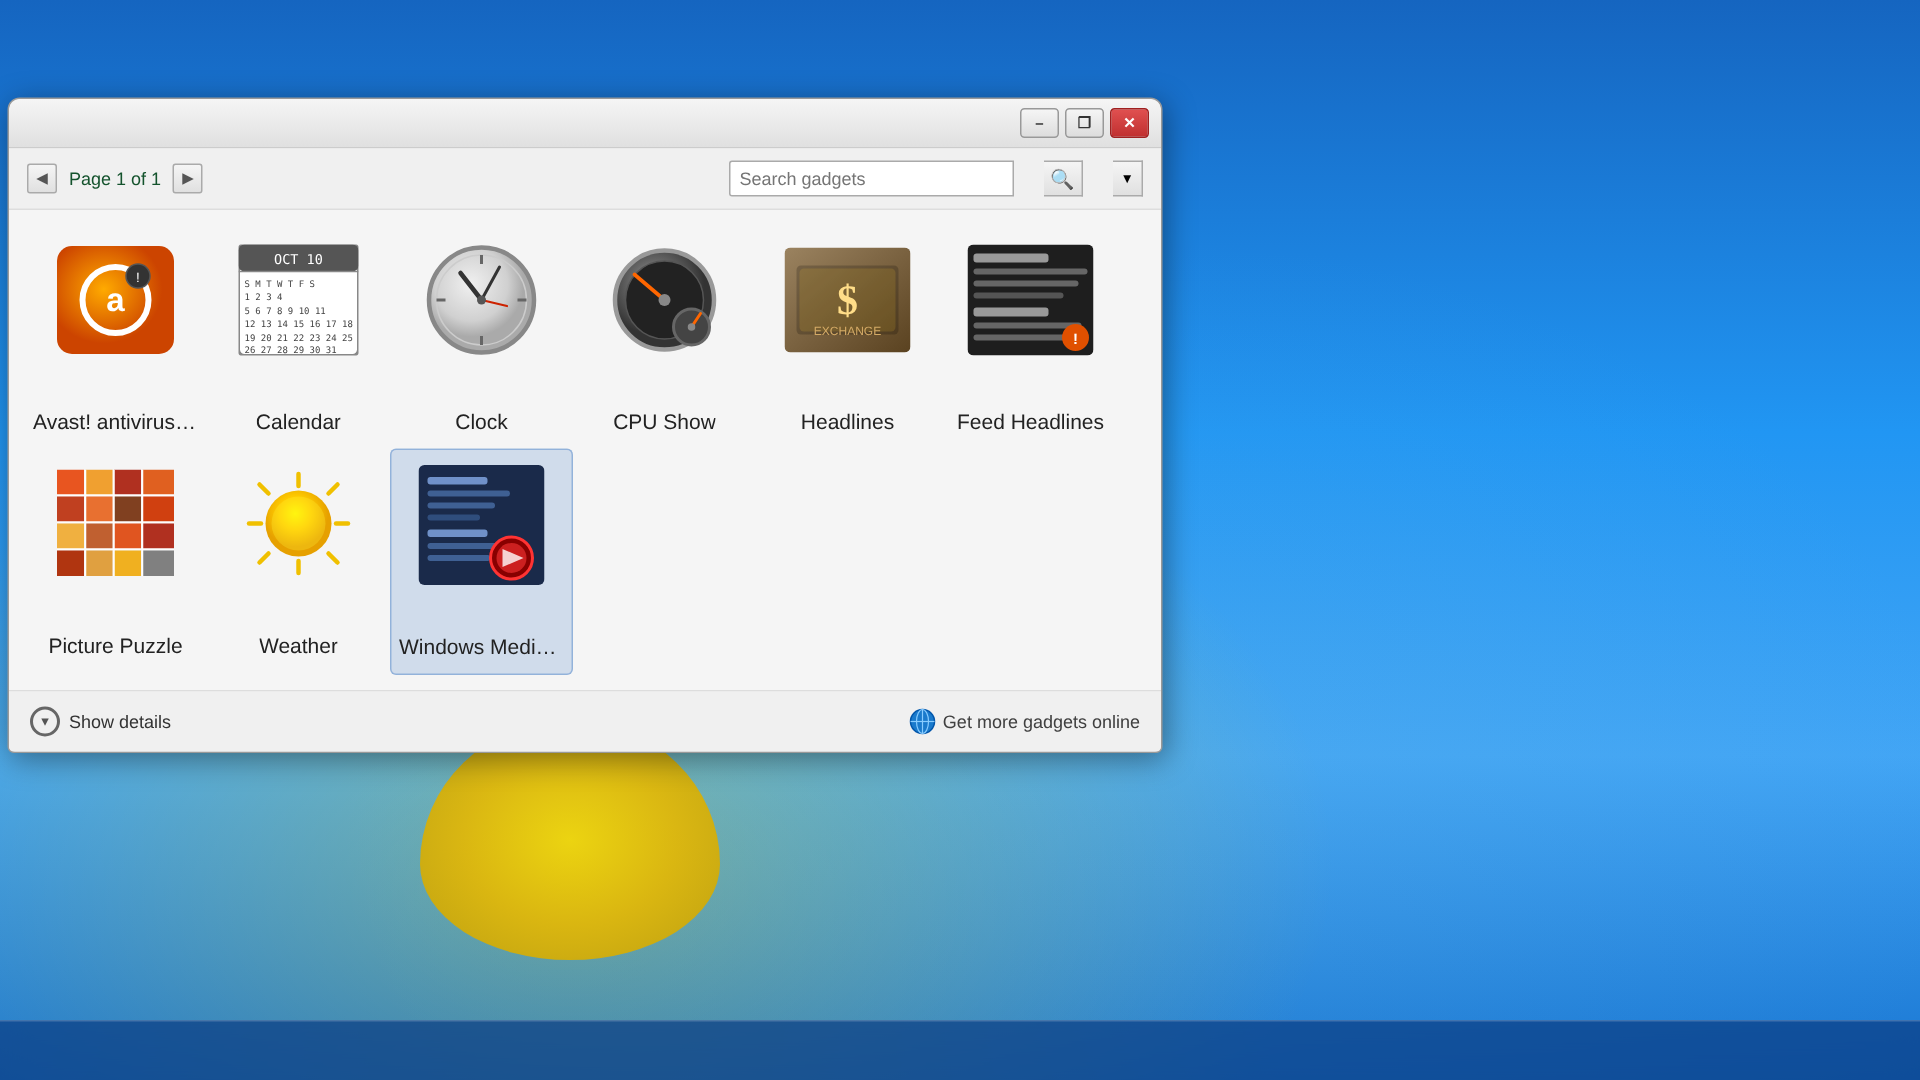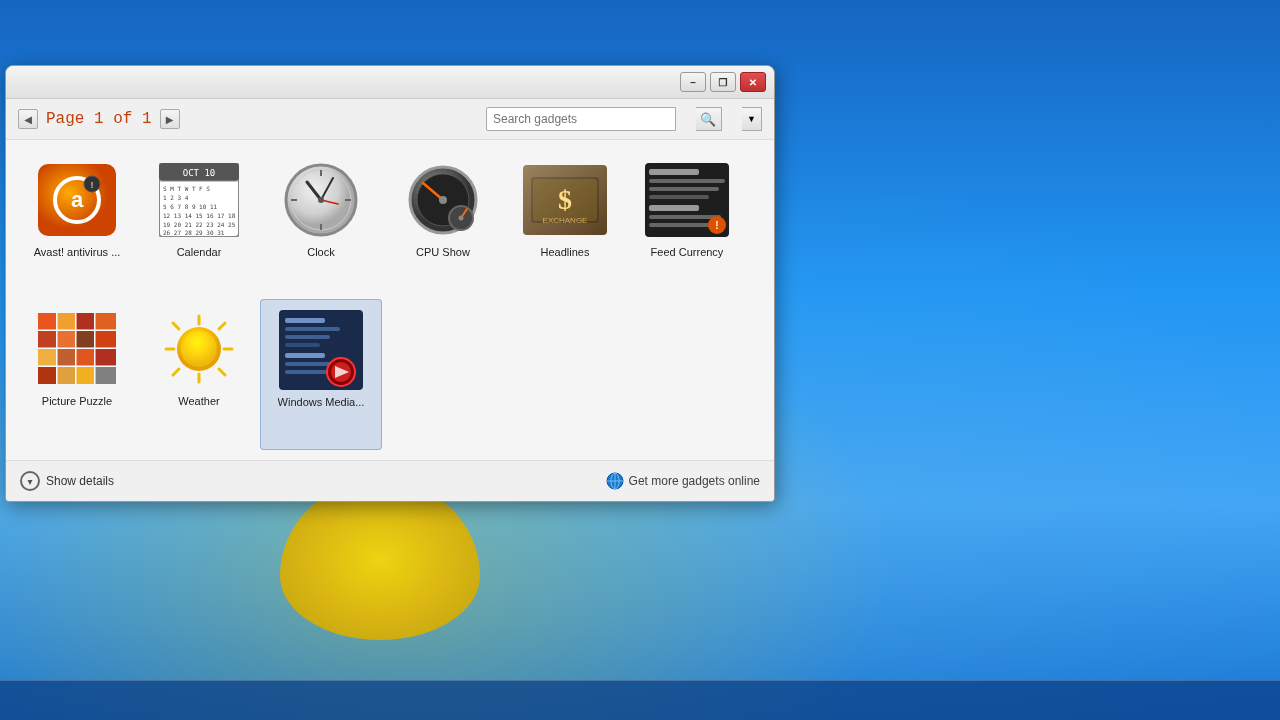--- a/index.html
+++ b/index.html
@@ -111,23 +111,22 @@
       border-radius: 2px;
       display: flex;
       align-items: center;
       justify-content: center;
       cursor: pointer;
       font-size: 10px;
       color: #555;
     }
 
     .page-label {
-      font-size: 16px;
-      color: #c2410c;
-      font-family: Liberation Mono, monospace;
+      font-size: 12px;
+      color: #14532d;
     }
 
     .search-area {
       display: flex;
       align-items: center;
       gap: 20px;
     }
 
     .search-input {
       width: 190px;
@@ -194,27 +193,28 @@
     .gadget-icon {
       width: 90px;
       height: 80px;
       display: flex;
       align-items: center;
       justify-content: center;
       margin-bottom: 6px;
     }
 
     .gadget-label {
-      font-size: 11px;
+      font-size: 14px;
       color: #222;
       text-align: center;
       white-space: nowrap;
       overflow: hidden;
       text-overflow: ellipsis;
       max-width: 110px;
+      margin-top: 27px;
     }
 
     
     .footer {
       display: flex;
       align-items: center;
       justify-content: space-between;
       padding: 10px 14px;
       background: #f0f0f0;
       border-top: 1px solid #ddd;
@@ -425,21 +425,21 @@
           <rect x="4" y="16" width="76" height="4" rx="2" fill="#666"></rect>
           <rect x="4" y="24" width="70" height="4" rx="2" fill="#666"></rect>
           <rect x="4" y="32" width="60" height="4" rx="2" fill="#555"></rect>
           <rect x="4" y="42" width="50" height="6" rx="2" fill="#999"></rect>
           <rect x="4" y="52" width="72" height="4" rx="2" fill="#666"></rect>
           <rect x="4" y="60" width="65" height="4" rx="2" fill="#666"></rect>
           <circle cx="72" cy="62" r="9" fill="#e05000"></circle>
           <text x="72" y="66" text-anchor="middle" fill="white" font-size="10" font-weight="bold">!</text>
         </svg>
       </div>
-      <span class="gadget-label">Feed Currency</span>
+      <span class="gadget-label">Feed Headlines</span>
     </div>
 
     <div class="gadget-item">
       <div class="gadget-icon">
         <svg width="78" height="72" viewBox="0 0 78 72">
 
           <rect x="0" y="0" width="18" height="17" fill="#e85520"></rect>
           <rect x="19" y="0" width="18" height="17" fill="#f0a030"></rect>
           <rect x="38" y="0" width="18" height="17" fill="#b03020"></rect>
           <rect x="57" y="0" width="21" height="17" fill="#e06020"></rect>

